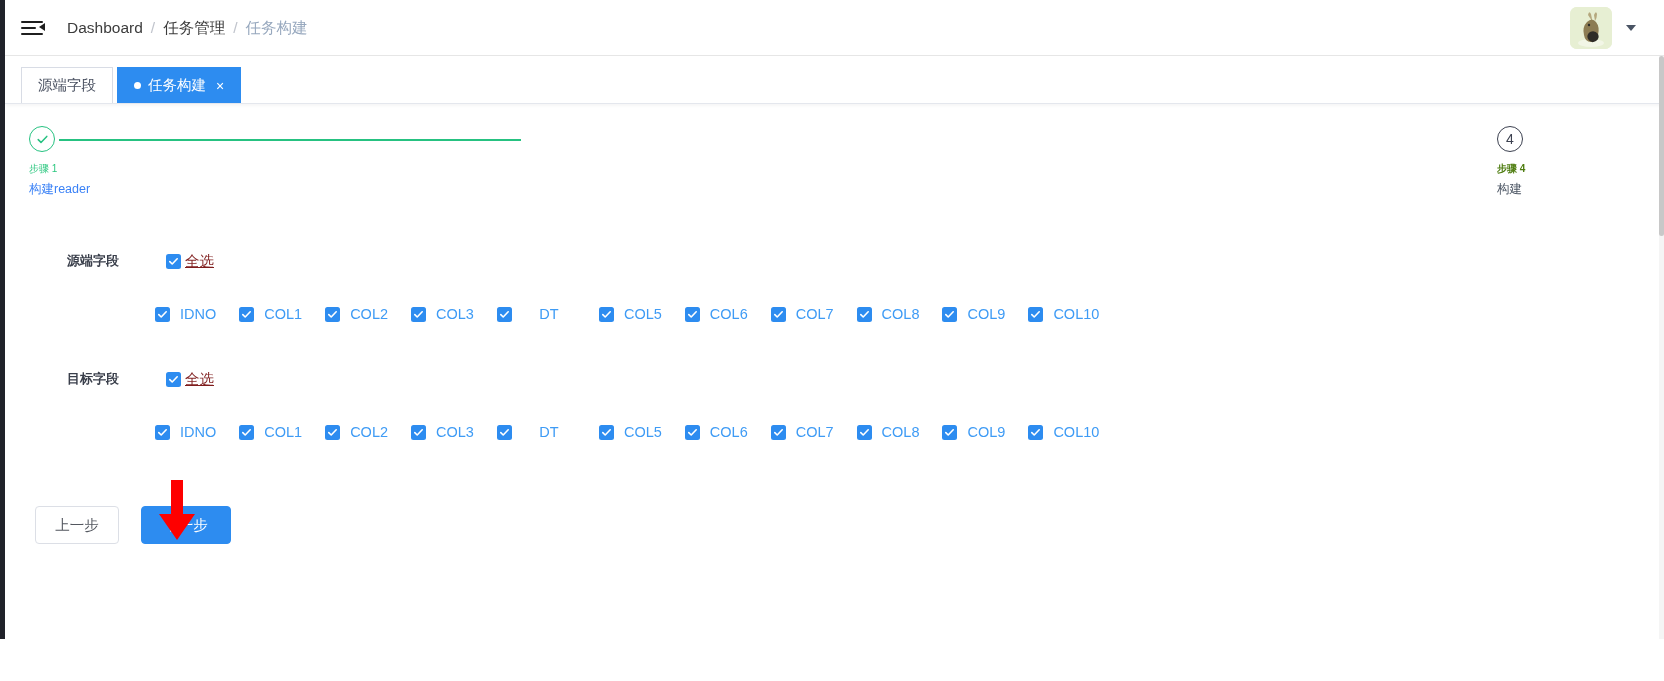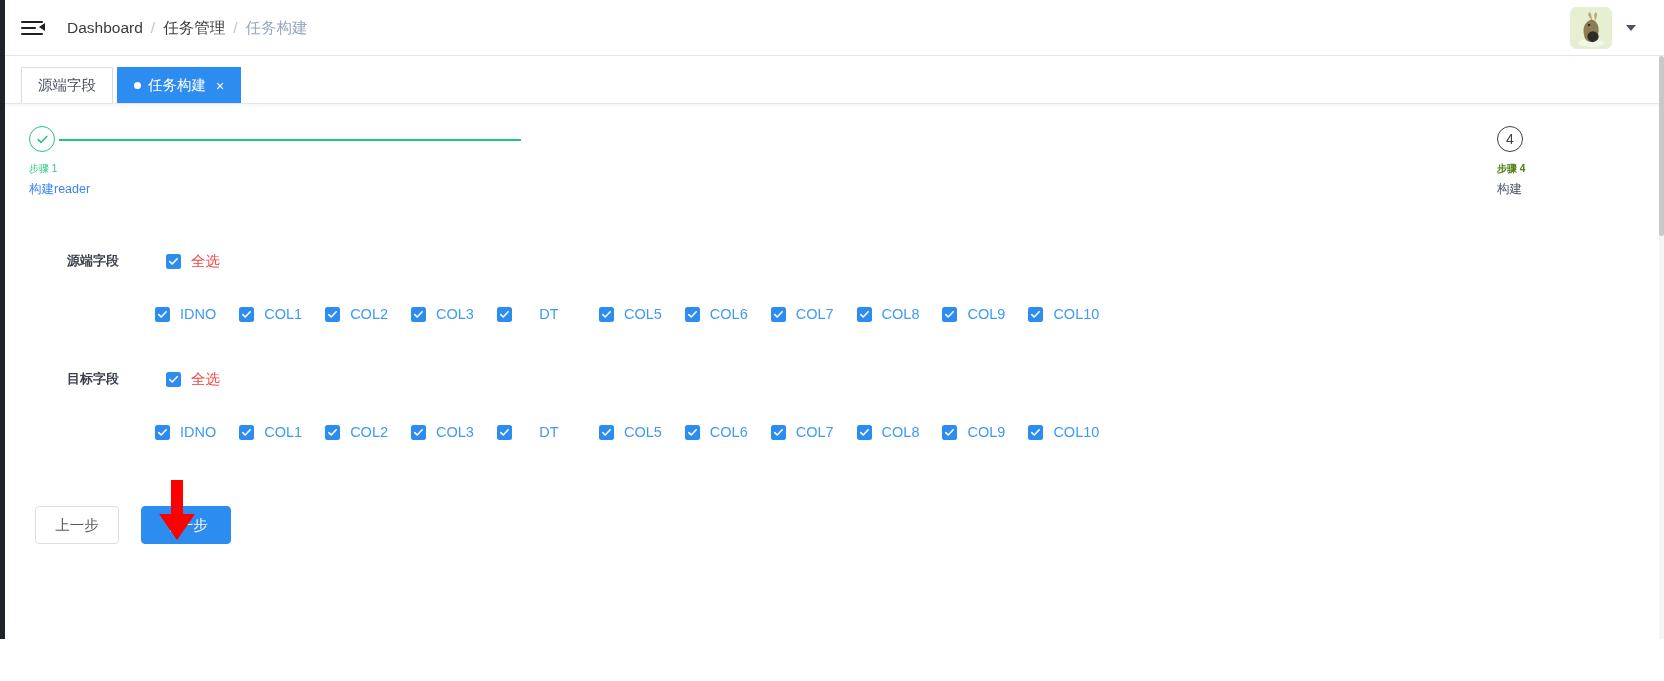--- a/index.html
+++ b/index.html
@@ -195,22 +195,23 @@
     text-align: left;
   }
   .row-head .selall {
     display: inline-flex;
     align-items: center;
     margin-left: 13px;
     cursor: pointer;
   }
   .selall .lbl {
     font-size: 14.5px;
-    color: #ef4444;
-    margin-left: 10px;
+    color: #7f1d1d;
+    margin-left: 4px;
+    text-decoration: underline;
   }
 
   .row-fields {
     display: flex;
     align-items: center;
     padding-left: 150px;
     height: 40px;
     margin-top: 14px;
   }
   .fitem {

